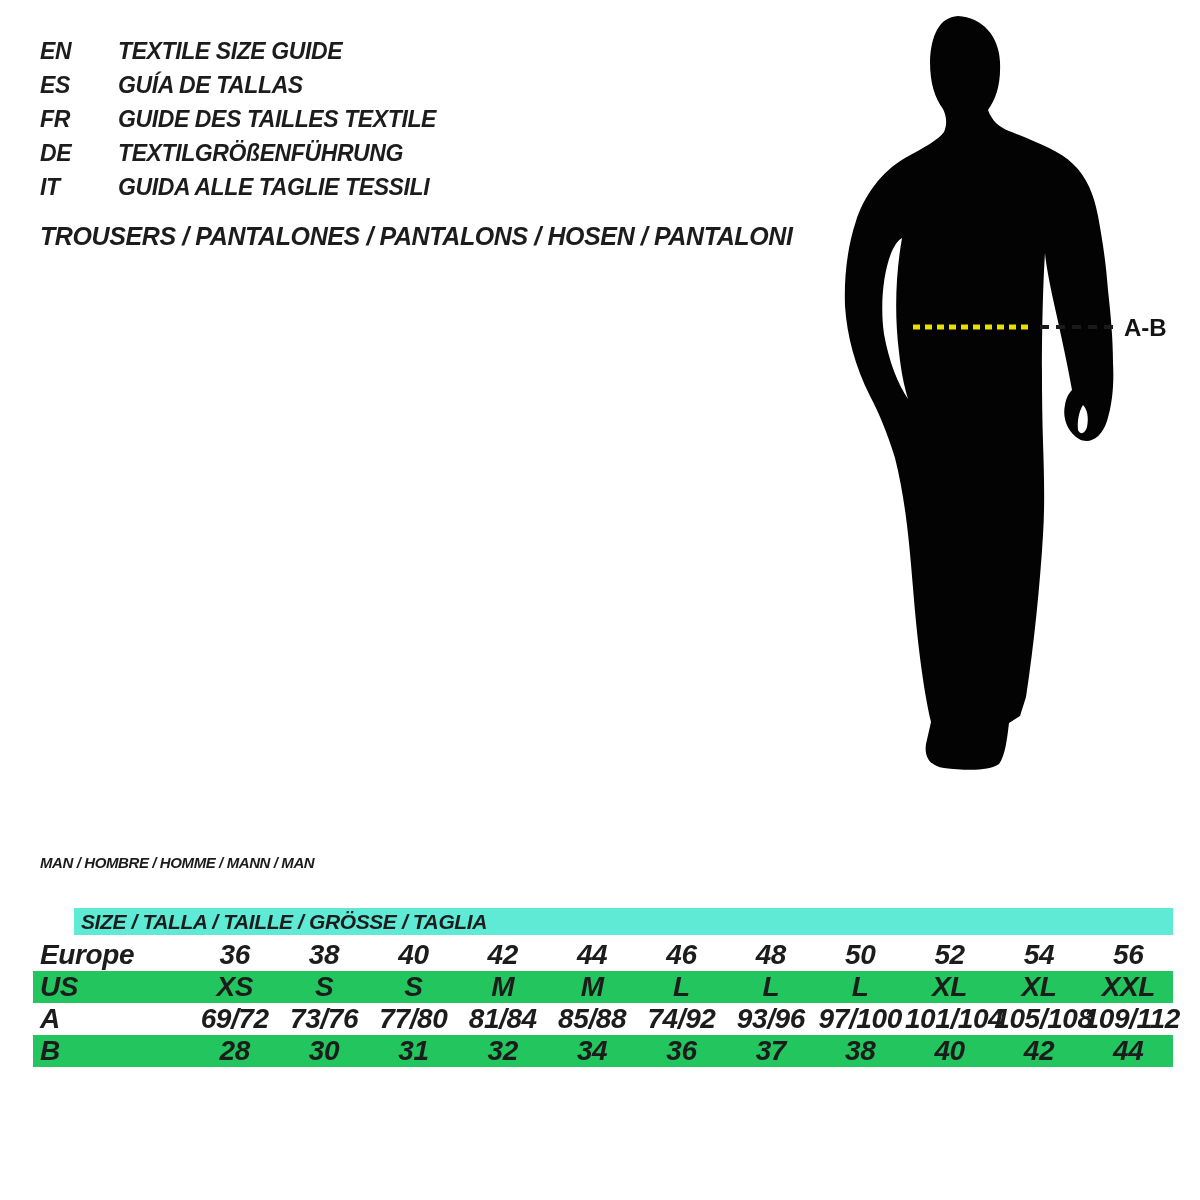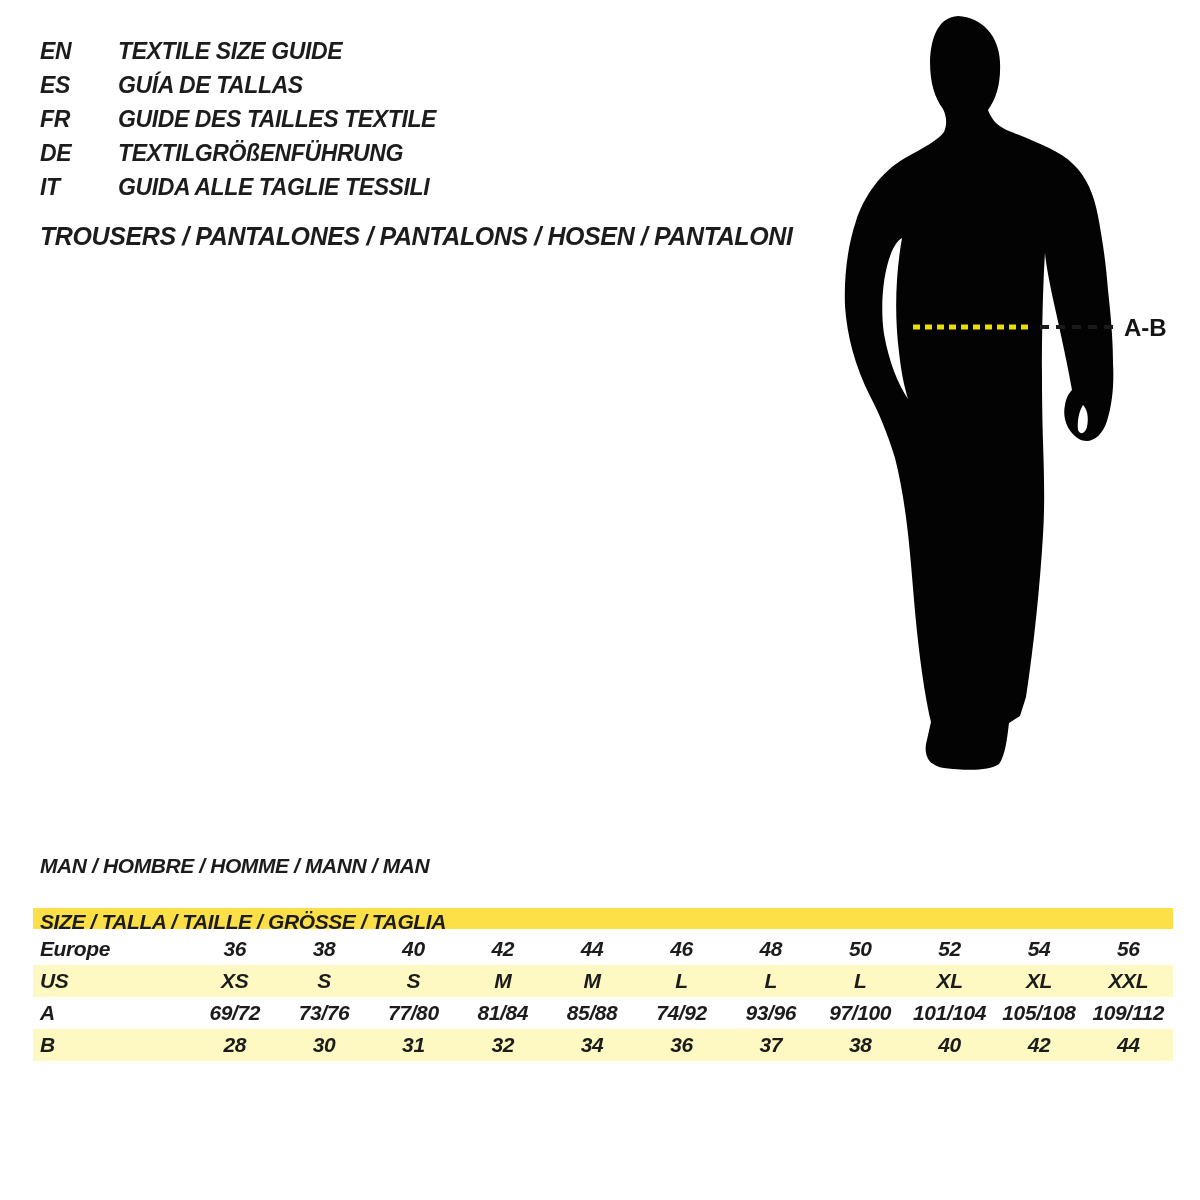--- a/index.html
+++ b/index.html
@@ -9,30 +9,30 @@
   }
   #figure-svg{position:absolute;left:0;top:0;width:1200px;height:1200px;z-index:0;}
   .txt{position:absolute;z-index:1;font-weight:700;letter-spacing:-0.4px;white-space:nowrap;font-style:italic;}
 
   
   .lang-block{left:40px;top:34px;display:grid;grid-template-columns:78px auto;
               font-size:23px;line-height:34px;}
   
   .product-line{left:40px;top:222px;font-size:25px;}
   
-  .section-title{left:40px;top:854px;font-size:21px;}
+  .section-title{left:40px;top:854px;font-size:15px;}
 
   
   .size-table{left:33px;top:908px;width:1140px;white-space:normal;}
-  .table-header{height:21px;line-height:27px;background:#fde047;padding-left:7px;
-                font-size:21px;font-weight:700;}
+  .table-header{height:27px;line-height:27px;background:#5eead4;padding-left:7px;
+                font-size:21px;font-weight:700;margin-left:41px;}
   .size-table table{border-collapse:collapse;table-layout:fixed;width:1140px;margin-top:4px;}
-  .size-table td{height:32px;font-size:21px;font-weight:700;text-align:center;padding:0;margin-left:30px;}
+  .size-table td{height:32px;font-size:28px;font-weight:700;text-align:center;padding:0;margin-left:30px;}
   .size-table td.lbl{width:150px;text-align:left;padding-left:7px;}
-  .size-table tr.alt{background:#fef9c3;}
+  .size-table tr.alt{background:#22c55e;}
 
   
   .footnotes{left:40px;top:1106px;font-size:21px;line-height:35px;}
   .footnotes div{white-space:nowrap;}
 
   svg text{font-family:"Liberation Sans", sans-serif;font-weight:700;}
 </style>
 </head>
 <body>
 

